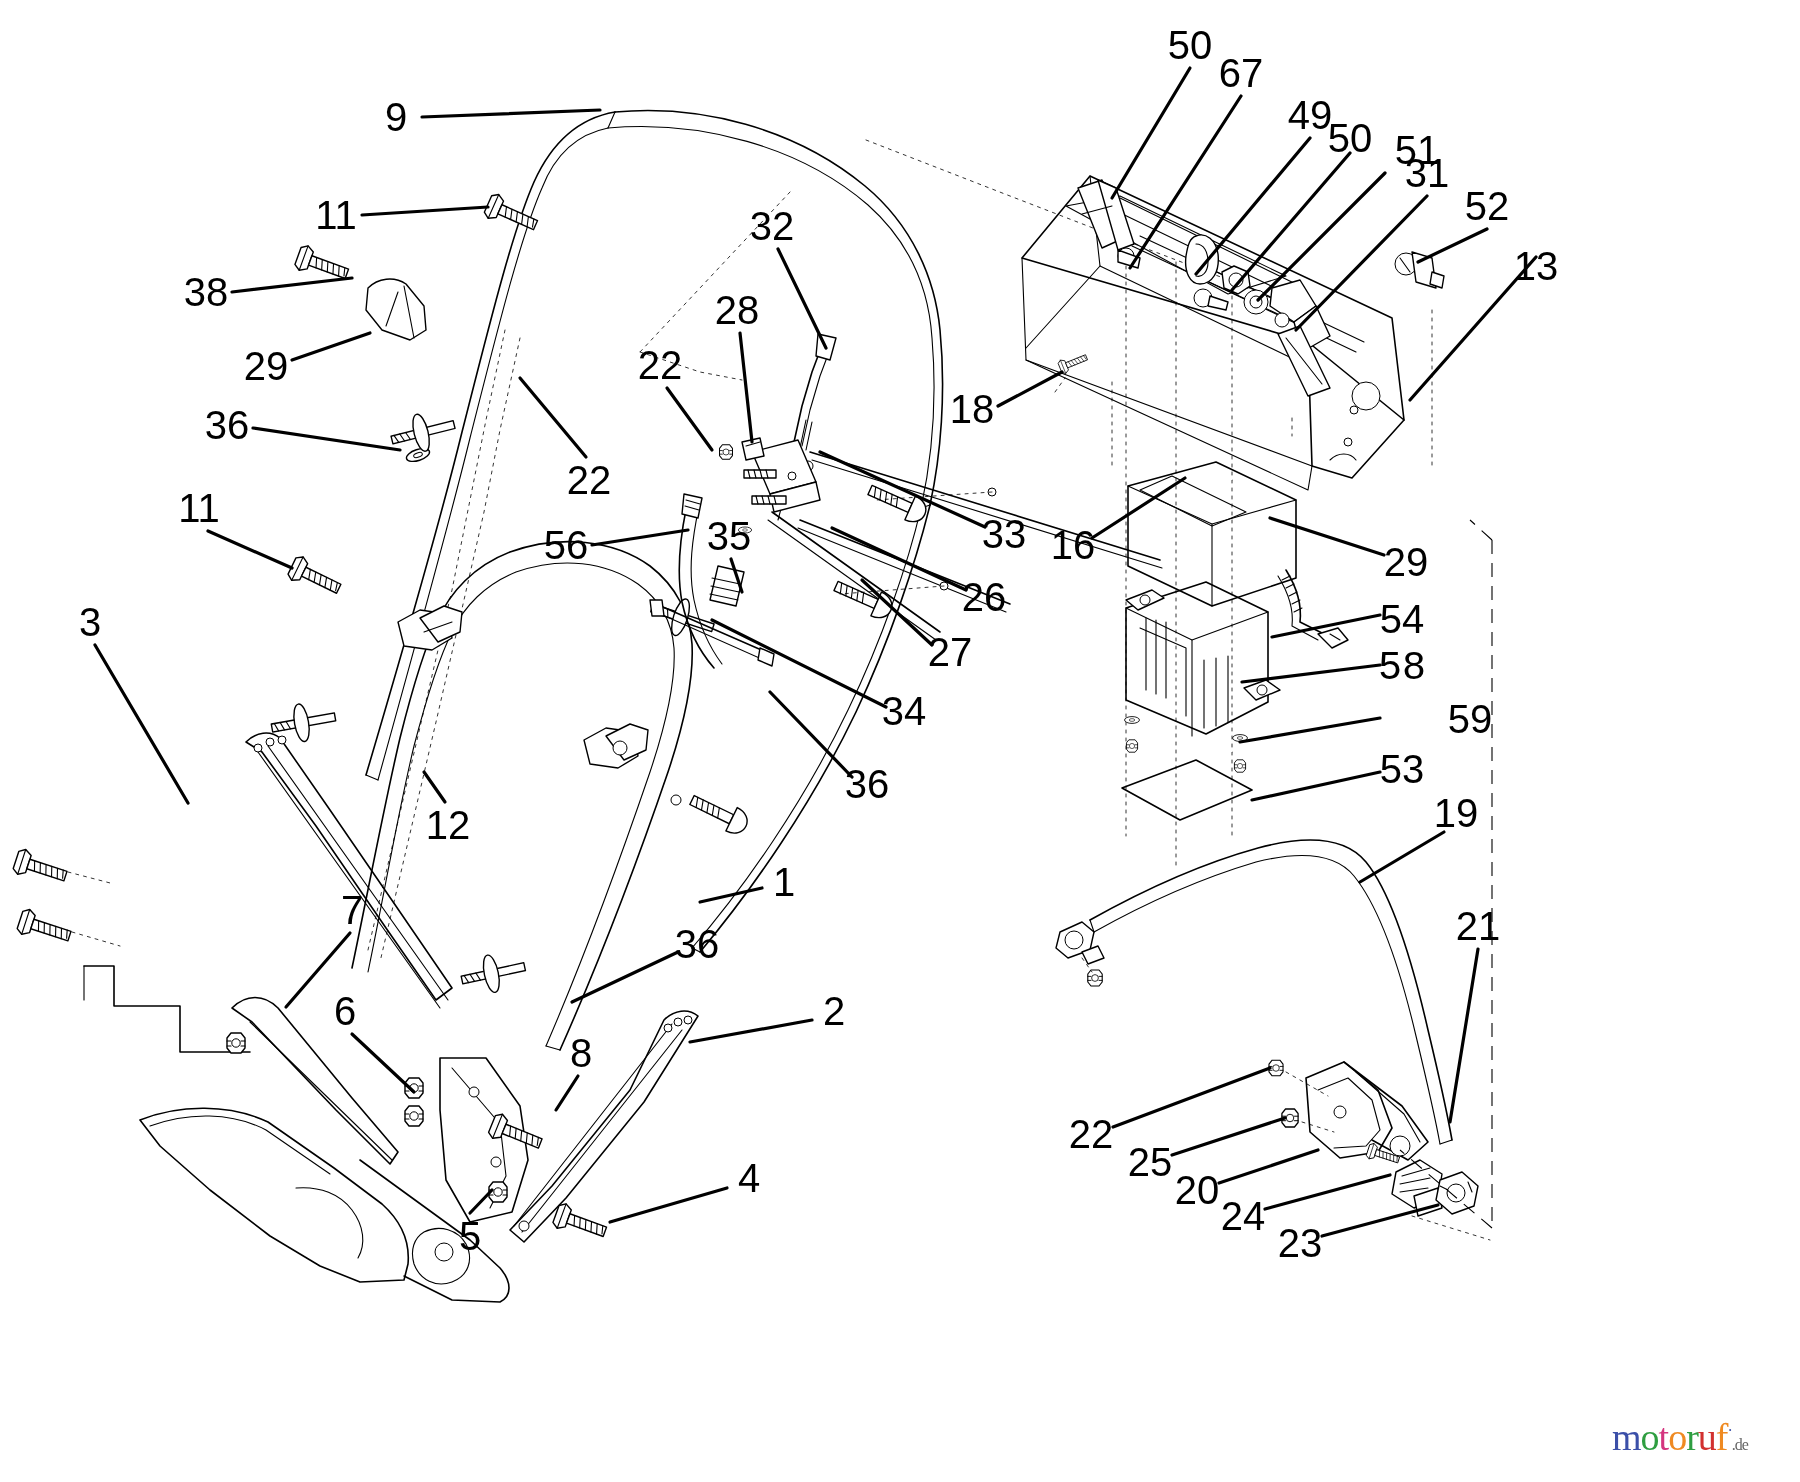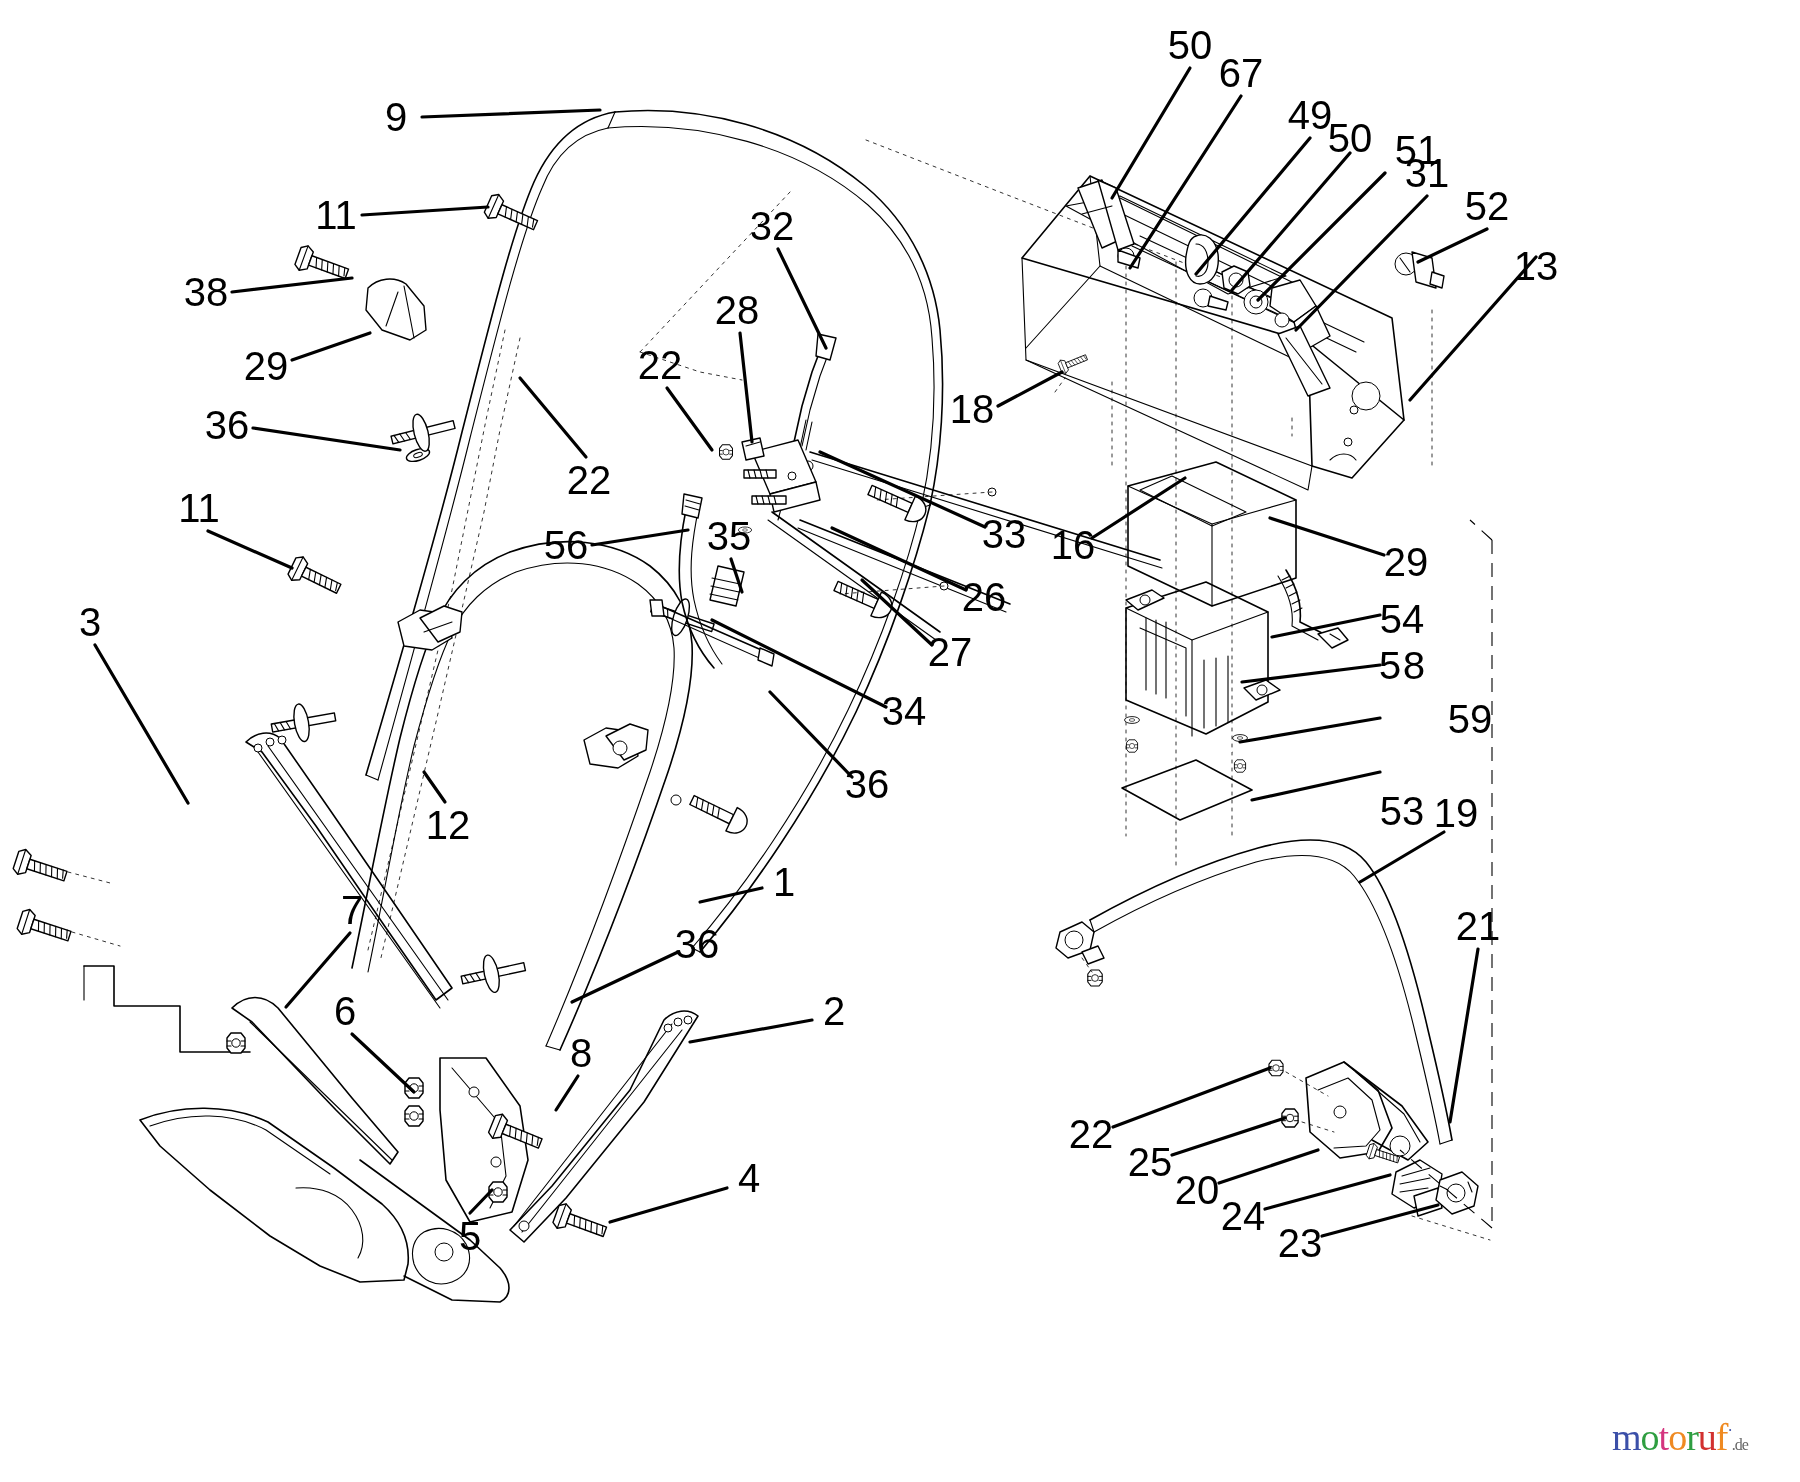--- a/index.html
+++ b/index.html
@@ -502,21 +502,21 @@
       <div class="callout" style="left: 199px; top: 508px;">11</div>
       <div class="callout" style="left: 566px; top: 545px;">56</div>
       <div class="callout" style="left: 729px; top: 536px;">35</div>
       <div class="callout" style="left: 984px; top: 597px;">26</div>
       <div class="callout" style="left: 1402px; top: 619px;">54</div>
       <div class="callout" style="left: 1402px; top: 669px; font-family: Liberation Mono, monospace;">58</div>
       <div class="callout" style="left: 950px; top: 652px;">27</div>
       <div class="callout" style="left: 90px; top: 622px;">3</div>
       <div class="callout" style="left: 1470px; top: 719px;">59</div>
       <div class="callout" style="left: 904px; top: 711px;">34</div>
-      <div class="callout" style="left: 1402px; top: 769px; margin-top: 42px;">53</div>
+      <div class="callout" style="left: 1402px; top: 769px;">53</div>
       <div class="callout" style="left: 867px; top: 784px;">36</div>
       <div class="callout" style="left: 448px; top: 825px;">12</div>
       <div class="callout" style="left: 1456px; top: 813px;">19</div>
       <div class="callout" style="left: 784px; top: 882px;">1</div>
       <div class="callout" style="left: 352px; top: 910px;">7</div>
       <div class="callout" style="left: 1478px; top: 926px;">21</div>
       <div class="callout" style="left: 697px; top: 944px;">36</div>
       <div class="callout" style="left: 345px; top: 1011px;">6</div>
       <div class="callout" style="left: 581px; top: 1053px;">8</div>
       <div class="callout" style="left: 834px; top: 1011px;">2</div>

